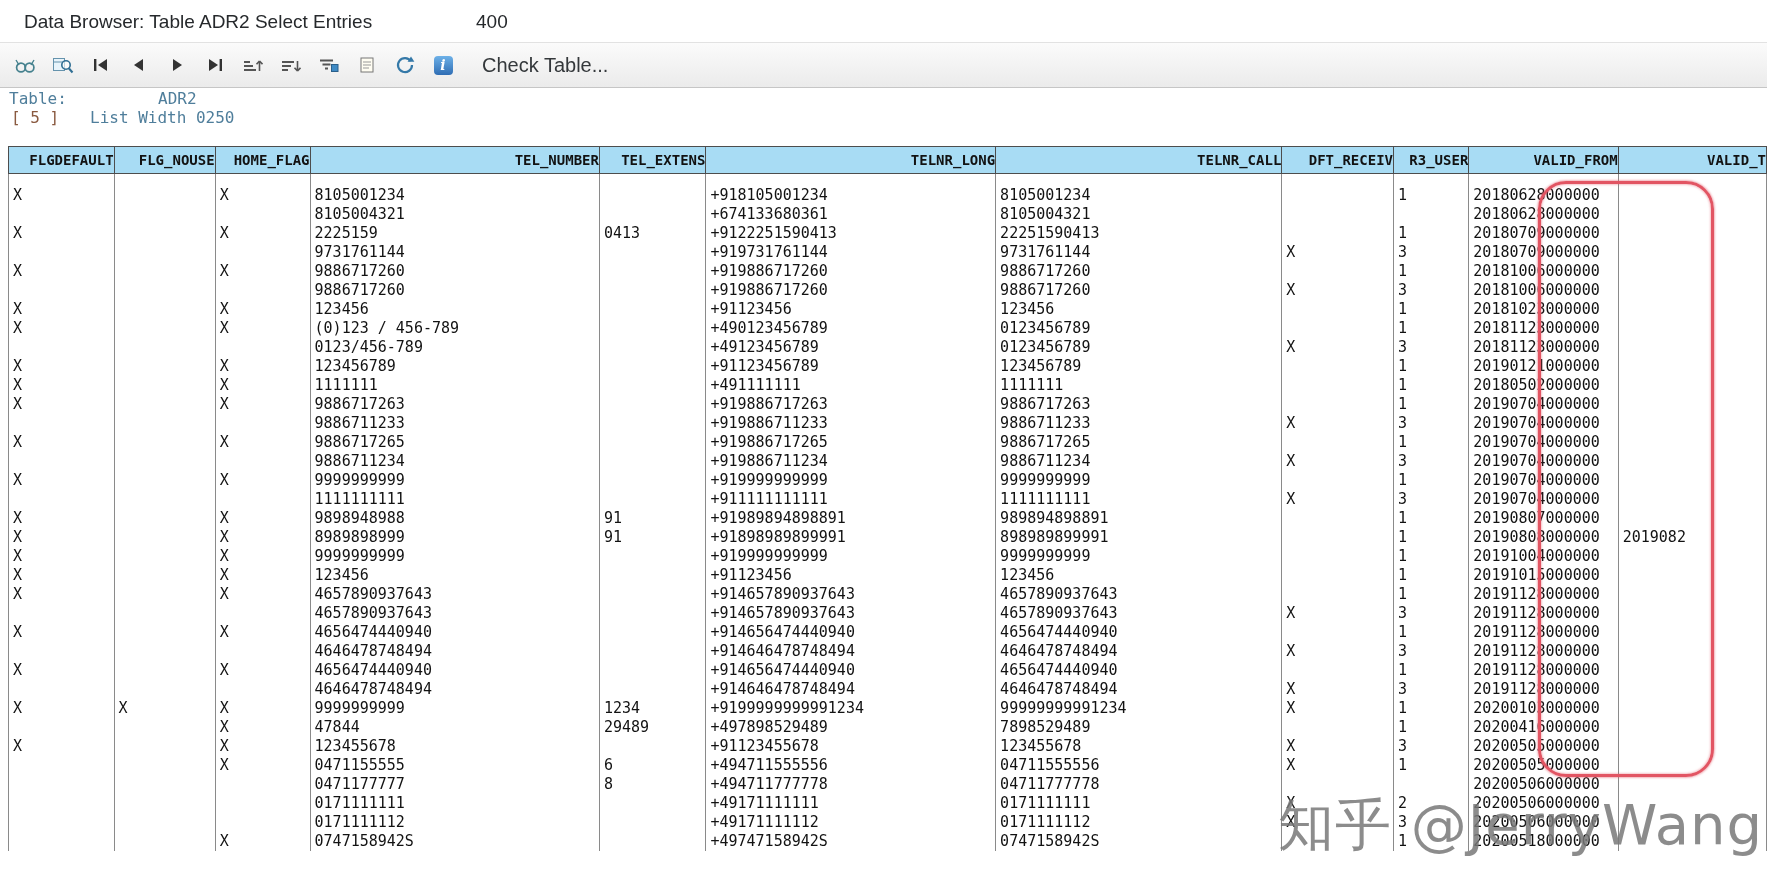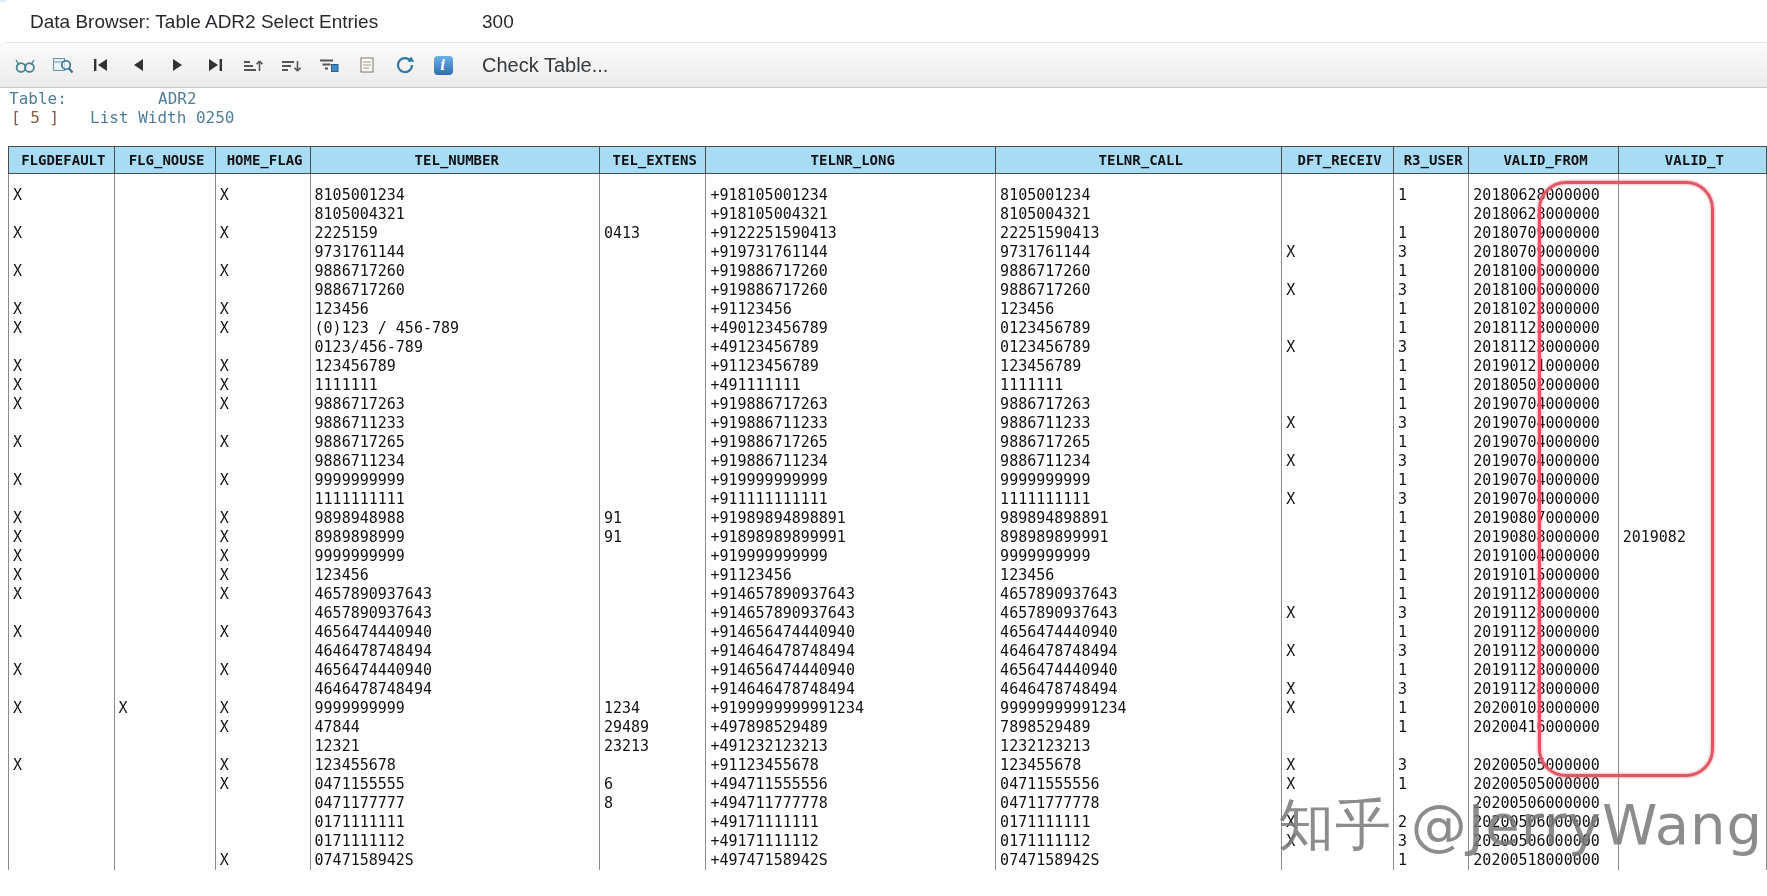--- a/index.html
+++ b/index.html
@@ -1,45 +1,45 @@
 <!DOCTYPE html>
 <html style="--header-bg: #a8dcf4; --highlight: #e25563; --label-color: #4f7e9b; --grid-line: #8a8a8a;"><head>
 <meta charset="utf-8">
 <style>
   html,body{margin:0;padding:0;}
   body{font-family:"Liberation Sans",sans-serif;background:#fff;}
   .screen{position:relative;width:1767px;height:896px;overflow:hidden;background:#fff;box-shadow:inset 0 2px 0 #dcebf5;}
-  .titlebar{position:relative;height:42px;border-bottom:1px solid #e2e2e2;background:#fff;margin-left:6px;}
+  .titlebar{position:relative;height:42px;border-bottom:1px solid #e2e2e2;background:#fff;}
   .title{position:absolute;left:24px;top:11px;font-size:19px;color:#26292c;}
   .count{position:absolute;left:476px;top:11px;font-size:19px;color:#26292c;}
   .toolbar{position:absolute;top:43px;left:0;right:0;height:44px;background:linear-gradient(#fbfbfb,#ebebeb);border-bottom:1px solid #c6c6c6;display:flex;align-items:center;padding-left:12px;}
   .tbtn{width:26px;height:26px;margin-right:12px;display:flex;align-items:center;justify-content:center;cursor:pointer;border-radius:3px;}
   .tbtn svg{display:block;}
   .check-table{margin-left:14px;font-size:20px;color:#34383b;cursor:pointer;}
   .info-badge{width:19px;height:19px;border-radius:4px;background:linear-gradient(#6db1e8,#2f6db4);color:#fff;font-family:"DejaVu Serif",serif;font-style:italic;font-weight:bold;font-size:14px;display:flex;align-items:center;justify-content:center;}
   .infobar{position:absolute;top:89px;left:9px;font-family:"DejaVu Sans Mono",monospace;font-size:16px;color:var(--label-color,#4f7e9b);}
   .infoline{position:relative;height:19px;white-space:nowrap;}
   .tname{position:absolute;left:149px;top:0;}
   .fixedcols{position:absolute;left:2px;top:0;color:#8a5a40;}
   .lwidth{position:absolute;left:81px;top:0;}
   .grid{position:absolute;top:146px;left:8px;border-collapse:collapse;table-layout:fixed;font-family:"DejaVu Sans Mono",monospace;font-size:15px;color:#121212;}
-  .grid th{height:26px;background:var(--header-bg,#a8dcf4);border:1px solid #4d4d4d;font-weight:bold;text-align:center;padding:0 0 0 4px;font-size:14px;white-space:nowrap;overflow:hidden;}
+  .grid th{height:26px;background:var(--header-bg,#a8dcf4);border:1px solid #4d4d4d;font-weight:bold;text-align:right;padding:0 0 0 4px;font-size:14px;white-space:nowrap;overflow:hidden;}
   .grid td{height:19px;line-height:19px;border-right:1px solid var(--grid-line,#8a8a8a);border-left:1px solid var(--grid-line,#8a8a8a);padding:0 0 0 4px;white-space:nowrap;overflow:hidden;}
   .grid tbody tr:first-child td{height:31px;vertical-align:bottom;}
   .highlight{position:absolute;left:1538px;top:181px;width:170px;height:590px;border:3px solid var(--highlight,#e25563);border-radius:28px;box-shadow:0 0 2px 1px rgba(226,85,99,.45), inset 0 0 2px 1px rgba(226,85,99,.35);pointer-events:none;}
   .watermark{position:absolute;left:1278px;top:788px;font-size:56px;color:rgba(120,120,120,.85);white-space:nowrap;font-family:"DejaVu Sans",sans-serif;letter-spacing:1px;}
 </style>
 </head>
 <body>
 
 <div class="screen">
 
   <div class="titlebar">
     <span class="title">Data Browser: Table ADR2 Select Entries</span>
-    <span class="count">300</span>
+    <span class="count">400</span>
   </div>
 
   <div class="toolbar">
     <span class="tbtn">
       <svg width="24" height="18" viewBox="0 0 24 18">
           <path d="M3 4 L6 9 M21 4 L18 9" stroke="#45818e" stroke-width="1.4" fill="none"></path>
           <circle cx="8" cy="11.5" r="4.4" fill="none" stroke="#45818e" stroke-width="1.7"></circle>
           <circle cx="16.5" cy="11.5" r="4.4" fill="none" stroke="#45818e" stroke-width="1.7"></circle>
           <path d="M11.5 10.5 q0.8 -1.2 1.6 0" stroke="#45818e" stroke-width="1.3" fill="none"></path>
         </svg>
@@ -171,21 +171,21 @@
           <td>1</td>
           <td>20180628000000</td>
           <td></td>
         </tr>
         <tr>
           <td></td>
           <td></td>
           <td></td>
           <td>8105004321</td>
           <td></td>
-          <td>+918105004321</td>
+          <td>+674133680361</td>
           <td>8105004321</td>
           <td></td>
           <td></td>
           <td>20180628000000</td>
           <td></td>
         </tr>
         <tr>
           <td>X</td>
           <td></td>
           <td>X</td>
@@ -530,33 +530,20 @@
           <td>47844</td>
           <td>29489</td>
           <td>+497898529489</td>
           <td>7898529489</td>
           <td></td>
           <td>1</td>
           <td>20200416000000</td>
           <td></td>
         </tr>
         <tr>
-          <td></td>
-          <td></td>
-          <td></td>
-          <td>12321</td>
-          <td>23213</td>
-          <td>+491232123213</td>
-          <td>1232123213</td>
-          <td></td>
-          <td></td>
-          <td></td>
-          <td></td>
-        </tr>
-        <tr>
           <td>X</td>
           <td></td>
           <td>X</td>
           <td>123455678</td>
           <td></td>
           <td>+91123455678</td>
           <td>123455678</td>
           <td>X</td>
           <td>3</td>
           <td>20200505000000</td>

